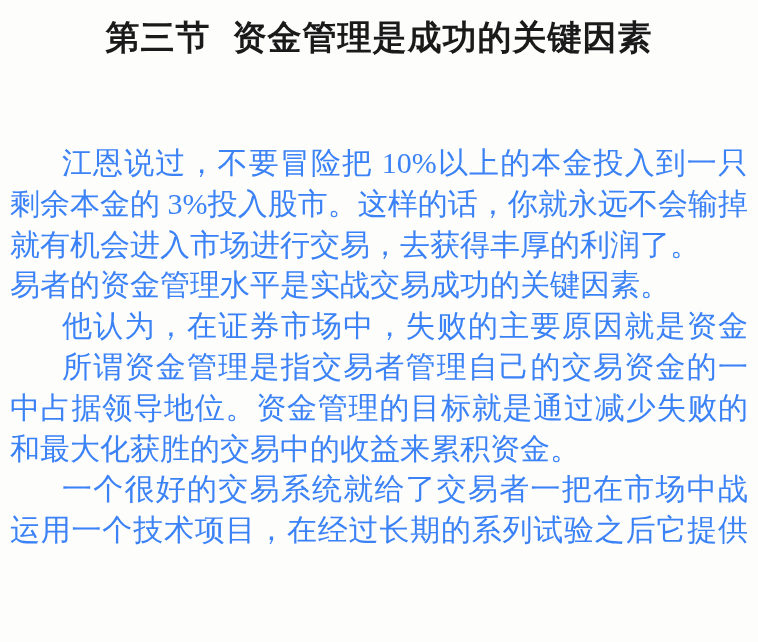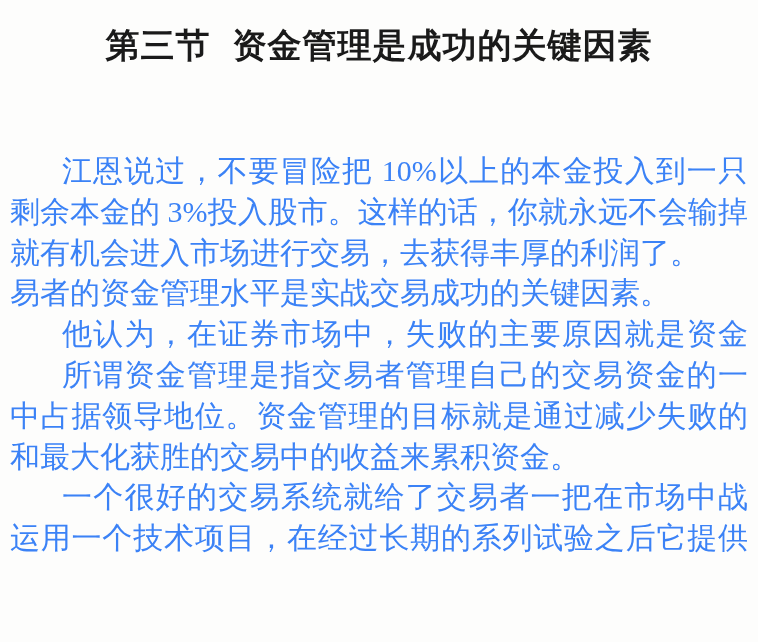--- a/index.html
+++ b/index.html
@@ -12,21 +12,21 @@
     width: 758px;
     height: 642px;
     box-sizing: border-box;
     padding: 18px 10px 0 10px;
     overflow: hidden;
     background: #fdfdfc;
     color: #262626;
     font-family: "Liberation Serif", "DejaVu Serif", serif;
   }
   .title {
-    margin: 8px;
+    margin: 0;
     text-align: center;
     font-size: 34px;
     font-weight: bold;
     line-height: 40px;
     letter-spacing: 1px;
     color: #1a1a1a;
     white-space: nowrap;
   }
   .title .title-gap {
     display: inline-block;

